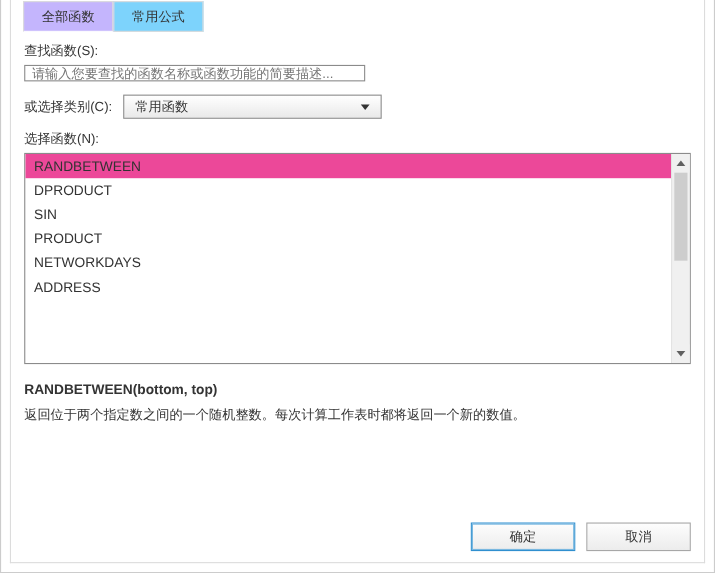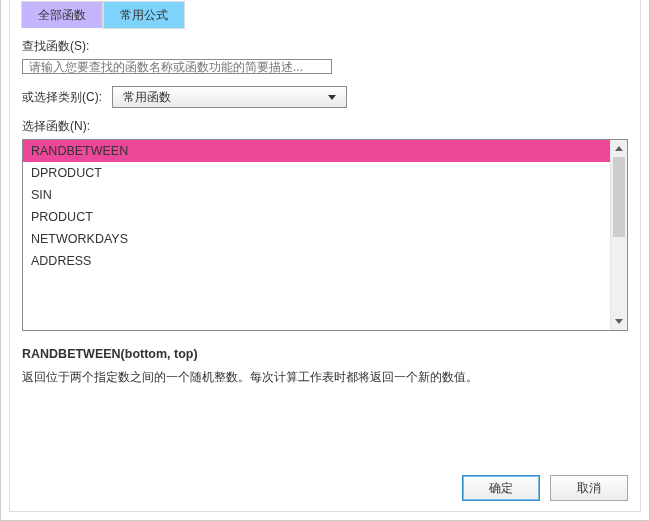--- a/index.html
+++ b/index.html
@@ -172,21 +172,21 @@
   }
   
   .btn-row {
     margin-top: auto;
     display: flex;
     justify-content: flex-end;
     gap: 10px;
     padding-top: 10px;
   }
   .btn {
-    width: 78px;
+    width: 95px;
     height: 26px;
     border: 1px solid #a7a7a7;
     background: linear-gradient(#fdfdfd, #ececec);
     cursor: pointer;
     font-size: 12px;
     color: #333;
     display: flex;
     align-items: center;
     justify-content: center;
   }

